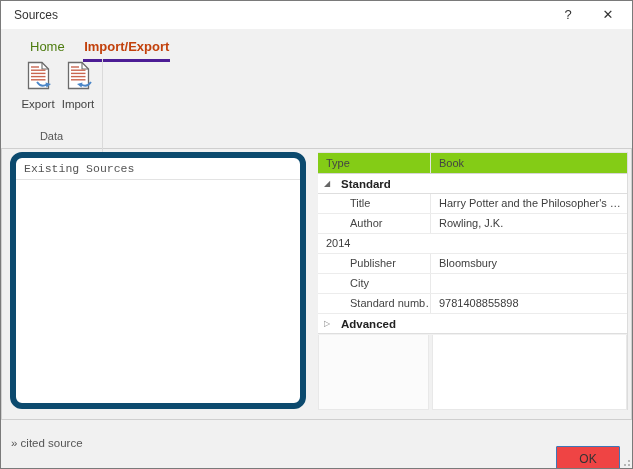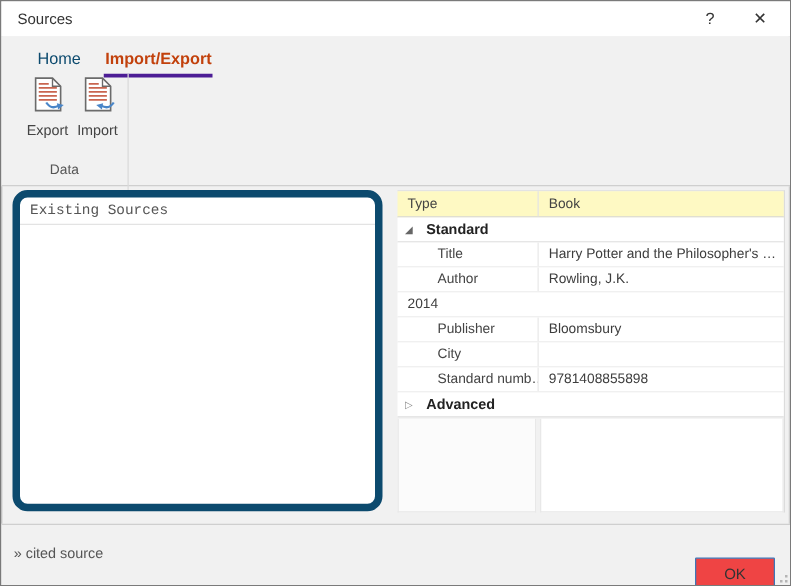--- a/index.html
+++ b/index.html
@@ -9,21 +9,21 @@
   .titlebar{position:absolute;top:0;left:0;right:0;height:28px;background:#ffffff;}
   .win-title{position:absolute;left:13px;top:0;line-height:28px;font-size:12px;color:#333;}
   .tb-btn{position:absolute;top:0;width:32px;height:28px;text-align:center;line-height:28px;
           color:#333;cursor:default;}
   .help-btn{right:48px;font-size:13px;}
   .close-btn{right:8px;font-size:13px;}
   
   .ribbon{position:absolute;top:28px;left:0;right:0;height:119px;background:#f1f1f1;
           border-bottom:1px solid #cfcfcf;}
   .tabs{position:absolute;top:8px;left:28px;white-space:nowrap;}
-  .tab{display:inline-block;font-size:13px;color:#0c4a6e;padding:2px 1px 5px 1px;margin-right:13px;}
+  .tab{display:inline-block;font-size:13px;color:#4d7c0f;padding:2px 1px 5px 1px;margin-right:13px;}
   .tab.active{color:#c2410c;font-weight:bold;border-bottom:3px solid #4c1d95;}
   .tool-btn{position:absolute;top:32px;width:40px;text-align:center;}
   .tool-btn .t-label{display:block;margin-top:2px;font-size:11.5px;color:#444;}
   .tool-export{left:17px;}
   .tool-import{left:57px;}
   .group-sep{position:absolute;left:101px;top:30px;height:108px;width:1px;background:#dadada;}
   .group-label{position:absolute;left:0;width:101px;bottom:6px;text-align:center;
                font-size:11px;color:#555;}
   
   .list-panel{position:absolute;left:9px;top:151px;width:296px;height:257px;background:#fff;
@@ -33,21 +33,21 @@
   .list-row{height:21px;display:flex;align-items:center;padding-left:6px;margin-top:1px;
             overflow:hidden;white-space:nowrap;cursor:default;}
   .doc-check{width:11px;height:15px;border:1px solid #a9c7e2;background:#fdfdfd;
              flex:0 0 auto;margin-right:6px;}
   .row-text{background:#cfcfcf;font-size:11px;letter-spacing:-0.2px;color:#2b2b2b;
             padding:2px 3px;}
   
   .prop-grid{position:absolute;left:317px;top:151px;width:310px;height:258px;
              display:flex;flex-direction:column;font-size:11px;color:#444;
              border-top:1px solid #e3e3e3;border-right:1px solid #dcdcdc;box-sizing:border-box;}
-  .grid-header{height:20px;flex:0 0 auto;background:#fef9c3;border-bottom:1px solid #d6d6d6;
+  .grid-header{height:20px;flex:0 0 auto;background:#84cc16;border-bottom:1px solid #d6d6d6;
                display:flex;align-items:center;}
   .g-name{box-sizing:border-box;width:113px;padding-left:8px;line-height:20px;
           border-right:1px solid #e3e3e3;overflow:hidden;white-space:nowrap;}
   .g-value{flex:1;padding-left:8px;line-height:20px;overflow:hidden;white-space:nowrap;}
   .grid-section{height:19px;flex:0 0 auto;background:#fff;border-bottom:1px solid #dedede;
                 display:flex;align-items:center;cursor:default;}
   .tri{width:17px;padding-left:6px;font-size:8px;color:#666;flex:0 0 auto;
        font-family:"DejaVu Sans",sans-serif;}
   .tri.hollow{color:#8a8a8a;}
   .sec-label{font-weight:bold;color:#222;font-size:11.5px;}

